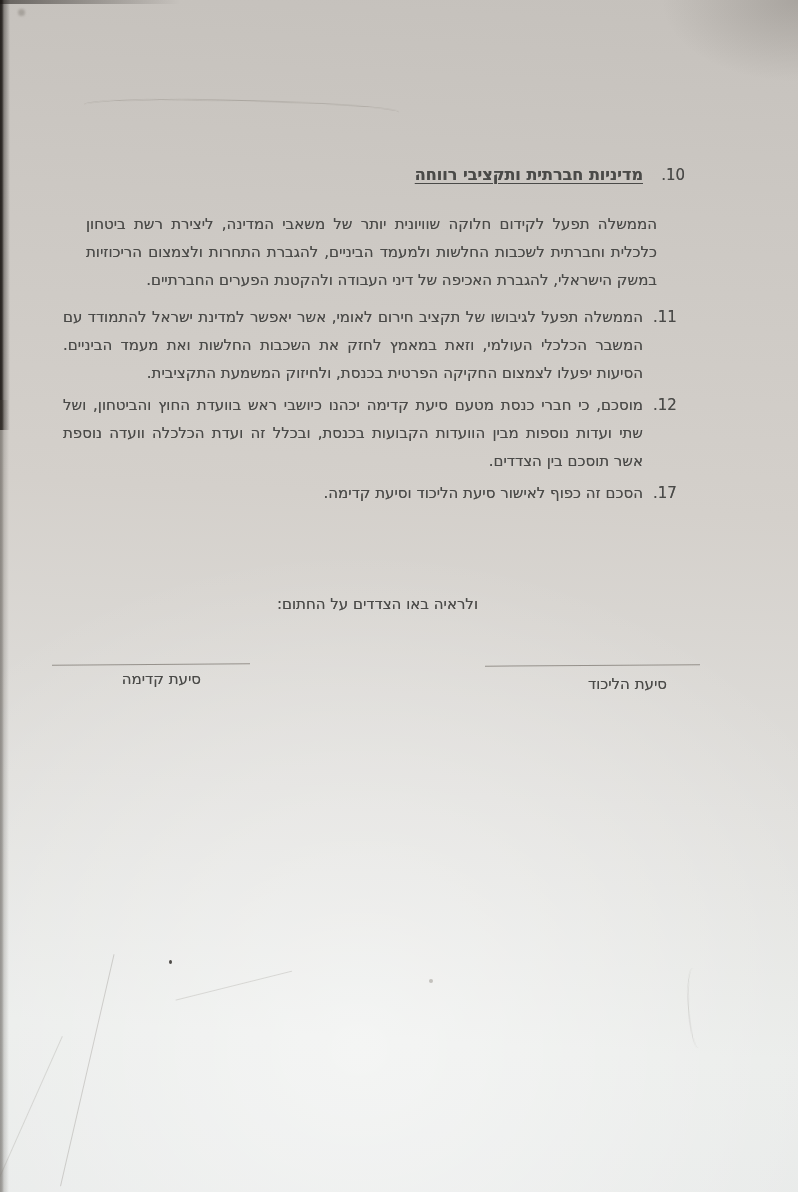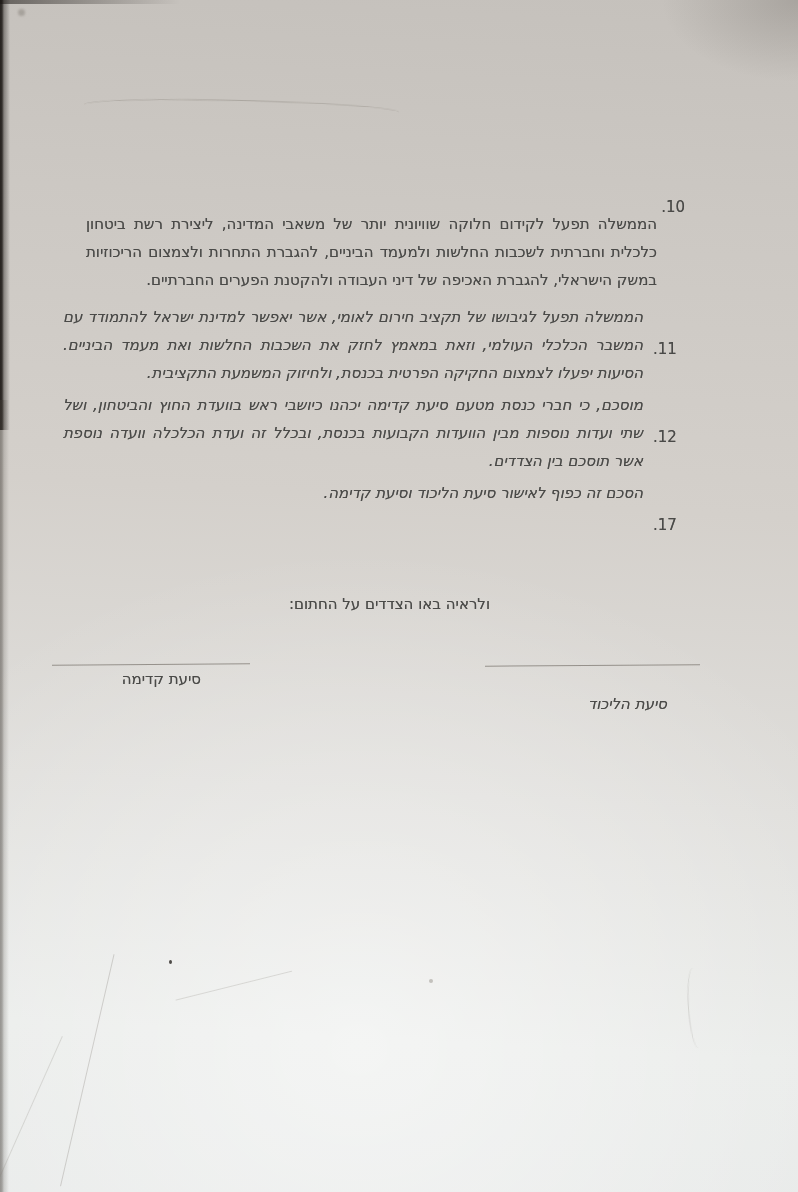--- a/index.html
+++ b/index.html
@@ -88,21 +88,20 @@
     position: absolute;
     top: 161px; right: 113px;
     display: flex;
     gap: 10px;
   }
   .sec-num {
     flex: 0 0 32px;
     width: 32px;
     text-align: left; 
     white-space: nowrap;
-    margin-top: 32px;
   }
   .heading-row .sec-num { text-align: right; }
   .heading-text {
     font-weight: bold;
     font-size: 16px;
     text-decoration: underline;
     text-underline-offset: 3px;
     white-space: nowrap;
   }
   .sec10-body {
@@ -114,48 +113,47 @@
   .item {
     position: absolute;
     right: 113px; left: 63px;
     display: flex;
     gap: 10px;
   }
   .item .sec-num { text-align: left; }
   .item-body {
     flex: 1 1 auto;
     text-align: justify;
-    font-style: italic;
   }
   .item-11 { top: 303px; }
   .item-12 { top: 391px; }
   .item-13 { top: 479px; }
   .item-13 .item-body { }
 
   .closing-line {
     position: absolute;
-    top: 590px; right: 308px;
+    top: 590px; right: 320px;
     white-space: nowrap;
     margin-left: 16px;
   }
 
   .sig-line {
     position: absolute;
     border-top: 1px solid rgba(125,120,113,0.75);
     height: 0;
   }
   .sig-line-likud  { left: 485px; top: 665px; width: 215px; transform: rotate(-0.4deg); }
   .sig-line-kadima { left: 52px;  top: 664px; width: 198px; transform: rotate(-0.5deg); }
   .sig-label {
     position: absolute;
     line-height: 20px;
     text-align: right;
     white-space: nowrap;
   }
-  .sig-label-likud  { left: 552px; top: 694px; width: 115px; font-style: italic; }
+  .sig-label-likud  { left: 552px; top: 674px; width: 115px; }
   .sig-label-kadima { left: 103px; top: 669px; width: 98px; }
 </style>
 </head>
 <body>
 
 <div class="photo">
 
   <div class="edge-left-top"></div>
   <div class="edge-left-bottom"></div>
   <div class="edge-top-left"></div>
@@ -166,20 +164,21 @@
   <div class="crease crease-diag-bl3"></div>
   <div class="crease crease-right"></div>
   <div class="speck speck-1"></div>
   <div class="speck speck-2"></div>
   <div class="speck speck-3"></div>
 
   <div class="doc">
 
     <div class="heading-row">
       <span class="sec-num">10.</span>
+      <span class="heading-text">מדיניות חברתית ותקציבי רווחה</span>
     </div>
 
     <div class="sec10-body">הממשלה תפעל לקידום חלוקה שוויונית יותר של משאבי המדינה, ליצירת רשת ביטחון כלכלית וחברתית לשכבות החלשות ולמעמד הביניים, להגברת התחרות ולצמצום הריכוזיות במשק הישראלי, להגברת האכיפה של דיני העבודה ולהקטנת הפערים החברתיים.</div>
 
     <div class="item item-11">
       <span class="sec-num">11.</span>
       <div class="item-body">הממשלה תפעל לגיבושו של תקציב חירום לאומי, אשר יאפשר למדינת ישראל להתמודד עם המשבר הכלכלי העולמי, וזאת במאמץ לחזק את השכבות החלשות ואת מעמד הביניים. הסיעות יפעלו לצמצום החקיקה הפרטית בכנסת, ולחיזוק המשמעת התקציבית.</div>
     </div>
 
     <div class="item item-12">

